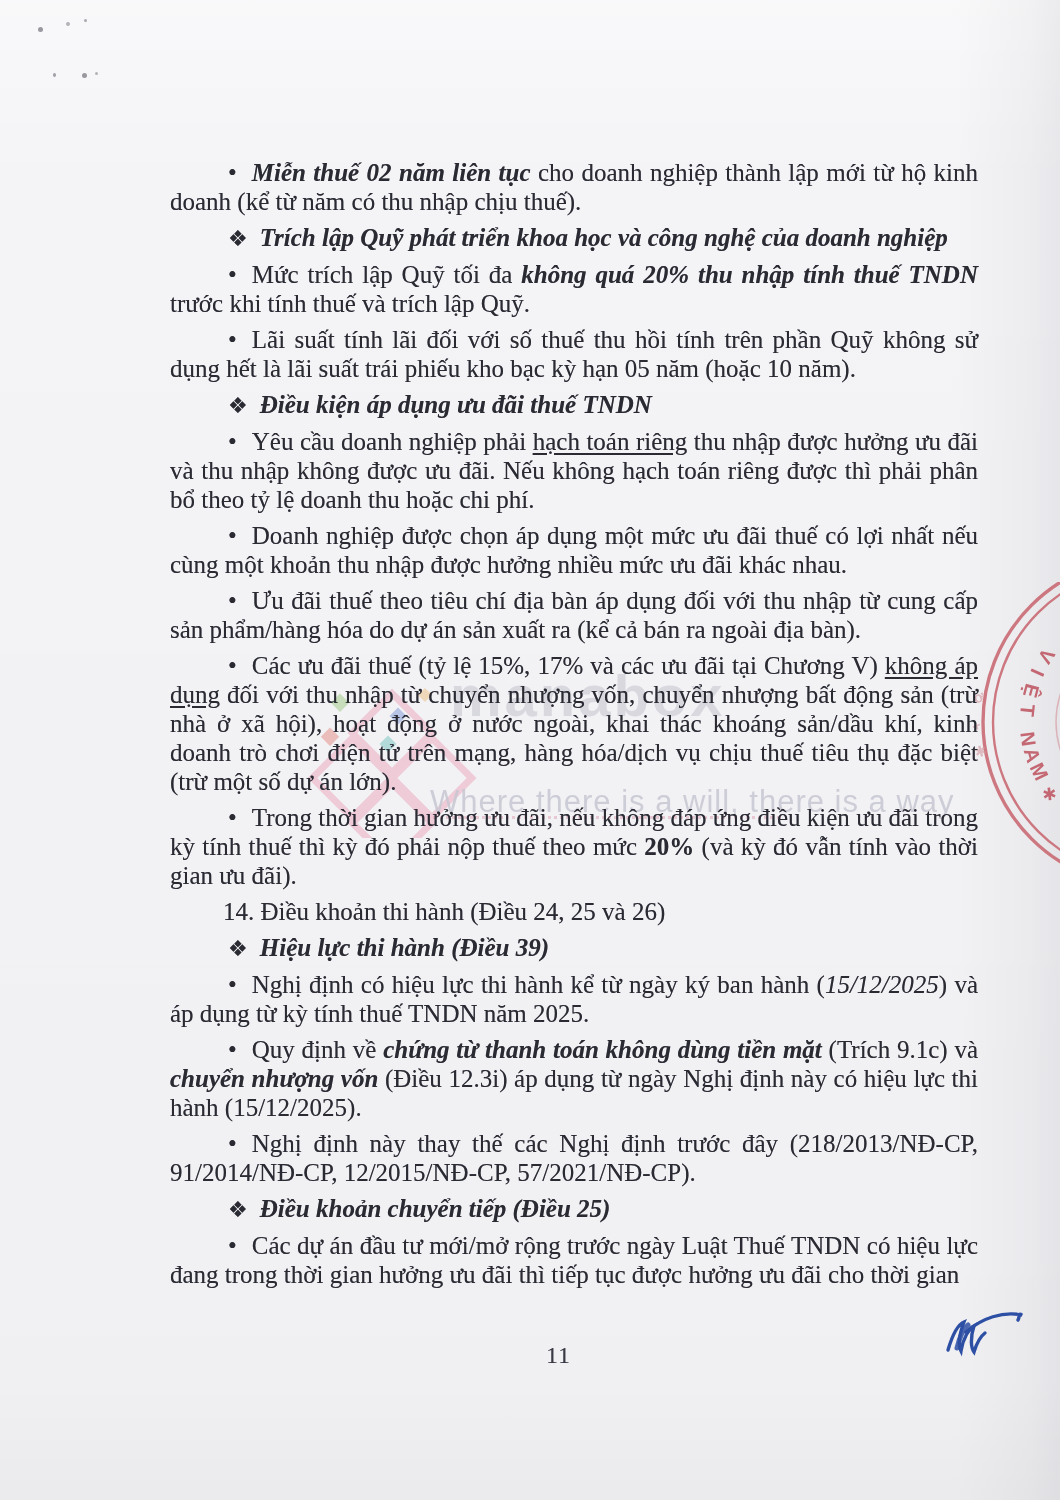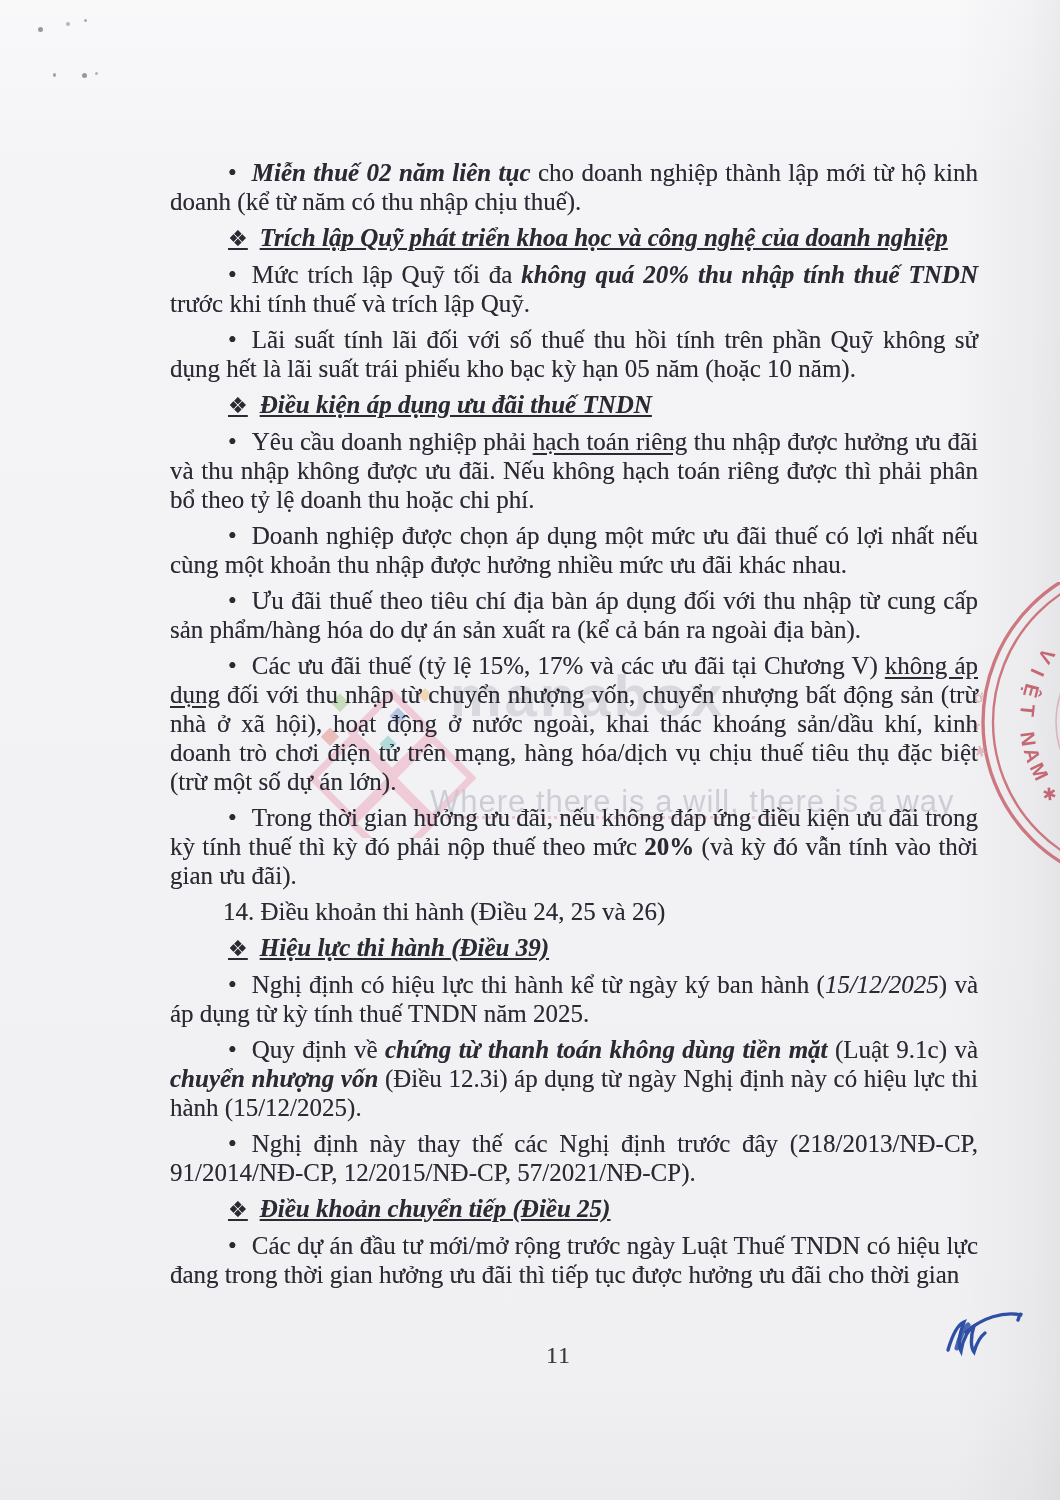--- a/index.html
+++ b/index.html
@@ -14,21 +14,21 @@
   }
   
   .doc{
     position:absolute;left:170px;top:158px;width:808px;
     font-size:25px;line-height:29px;
     text-shadow:0 0 0.6px rgba(40,40,55,.45);
     z-index:2;
   }
   .para{margin:0 0 7px;text-align:justify;text-indent:58px;}
   .heading-number{margin:4px 0 7px;text-align:left;text-indent:53px;font-weight:400;}
-  .heading-diamond{margin:4px 0 7px;text-align:left;text-indent:58px;font-weight:700;font-style:italic;text-decoration:underline;}
+  .heading-diamond{margin:4px 0 7px;text-align:left;text-indent:58px;font-weight:700;font-style:italic;}
   .marker{display:inline;}
   .marker.dot{padding-right:15px;}
   .marker.diamond{padding-right:12px;font-style:normal;font-family:"DejaVu Sans",sans-serif;font-size:22px;}
   .b{font-weight:700}
   .i{font-style:italic}
   .bi{font-weight:700;font-style:italic}
   .u{text-decoration:underline;text-underline-offset:3px;}
   
   .wm-logo{position:absolute;left:292px;top:638px;z-index:1;opacity:.5;}
   .wm-brand{
@@ -127,21 +127,21 @@
       <p class="para"><span class="marker dot">•</span><span>Lãi suất tính lãi đối với số thuế thu hồi tính trên phần Quỹ không sử dụng hết là lãi suất trái phiếu kho bạc kỳ hạn 05 năm (hoặc 10 năm).</span></p>
       <p class="heading-diamond"><span class="marker diamond">❖</span><span>Điều kiện áp dụng ưu đãi thuế TNDN</span></p>
       <p class="para"><span class="marker dot">•</span><span>Yêu cầu doanh nghiệp phải </span><span class="u">hạch toán riêng</span><span> thu nhập được hưởng ưu đãi và thu nhập không được ưu đãi. Nếu không hạch toán riêng được thì phải phân bổ theo tỷ lệ doanh thu hoặc chi phí.</span></p>
       <p class="para"><span class="marker dot">•</span><span>Doanh nghiệp được chọn áp dụng một mức ưu đãi thuế có lợi nhất nếu cùng một khoản thu nhập được hưởng nhiều mức ưu đãi khác nhau.</span></p>
       <p class="para"><span class="marker dot">•</span><span>Ưu đãi thuế theo tiêu chí địa bàn áp dụng đối với thu nhập từ cung cấp sản phẩm/hàng hóa do dự án sản xuất ra (kể cả bán ra ngoài địa bàn).</span></p>
       <p class="para"><span class="marker dot">•</span><span>Các ưu đãi thuế (tỷ lệ 15%, 17% và các ưu đãi tại Chương V) </span><span class="u">không áp dụng</span><span> đối với thu nhập từ chuyển nhượng vốn, chuyển nhượng bất động sản (trừ nhà ở xã hội), hoạt động ở nước ngoài, khai thác khoáng sản/dầu khí, kinh doanh trò chơi điện tử trên mạng, hàng hóa/dịch vụ chịu thuế tiêu thụ đặc biệt (trừ một số dự án lớn).</span></p>
       <p class="para"><span class="marker dot">•</span><span>Trong thời gian hưởng ưu đãi, nếu không đáp ứng điều kiện ưu đãi trong kỳ tính thuế thì kỳ đó phải nộp thuế theo mức </span><span class="b">20% </span><span>(và kỳ đó vẫn tính vào thời gian ưu đãi).</span></p>
       <p class="heading-number"><span>14. Điều khoản thi hành (Điều 24, 25 và 26)</span></p>
       <p class="heading-diamond"><span class="marker diamond">❖</span><span>Hiệu lực thi hành (Điều 39)</span></p>
       <p class="para"><span class="marker dot">•</span><span>Nghị định có hiệu lực thi hành kể từ ngày ký ban hành (</span><span class="i">15/12/2025</span><span>) và áp dụng từ kỳ tính thuế TNDN năm 2025.</span></p>
-      <p class="para"><span class="marker dot">•</span><span>Quy định về </span><span class="bi">chứng từ thanh toán không dùng tiền mặt </span><span>(Luật 9.1c) và </span><span class="bi">chuyển nhượng vốn </span><span>(Điều 12.3i) áp dụng từ ngày Nghị định này có hiệu lực thi hành (15/12/2025).</span></p>
+      <p class="para"><span class="marker dot">•</span><span>Quy định về </span><span class="bi">chứng từ thanh toán không dùng tiền mặt </span><span>(Trích 9.1c) và </span><span class="bi">chuyển nhượng vốn </span><span>(Điều 12.3i) áp dụng từ ngày Nghị định này có hiệu lực thi hành (15/12/2025).</span></p>
       <p class="para"><span class="marker dot">•</span><span>Nghị định này thay thế các Nghị định trước đây (218/2013/NĐ-CP, 91/2014/NĐ-CP, 12/2015/NĐ-CP, 57/2021/NĐ-CP).</span></p>
       <p class="heading-diamond"><span class="marker diamond">❖</span><span>Điều khoản chuyển tiếp (Điều 25)</span></p>
       <p class="para"><span class="marker dot">•</span><span>Các dự án đầu tư mới/mở rộng trước ngày Luật Thuế TNDN có hiệu lực đang trong thời gian hưởng ưu đãi thì tiếp tục được hưởng ưu đãi cho thời gian</span></p>
     </div>
 
   <svg class="signature" width="100" height="70" viewBox="0 0 100 70">
     <g fill="none" stroke="#2d4fa4" stroke-width="3.4" stroke-linecap="round">
       <path d="M16 54 C21 37 27 28 32 26 C27 39 26 49 29 55 C31 42 37 33 42 30 C38 42 39 52 42 56 C45 46 49 40 53 37"></path>
       <path d="M34 36 C50 22 71 15 90 19 C86 16 88 21 86 24"></path>
       <path d="M25 52 C28 40 32 32 36 29" stroke-width="5" opacity="0.85"></path>

